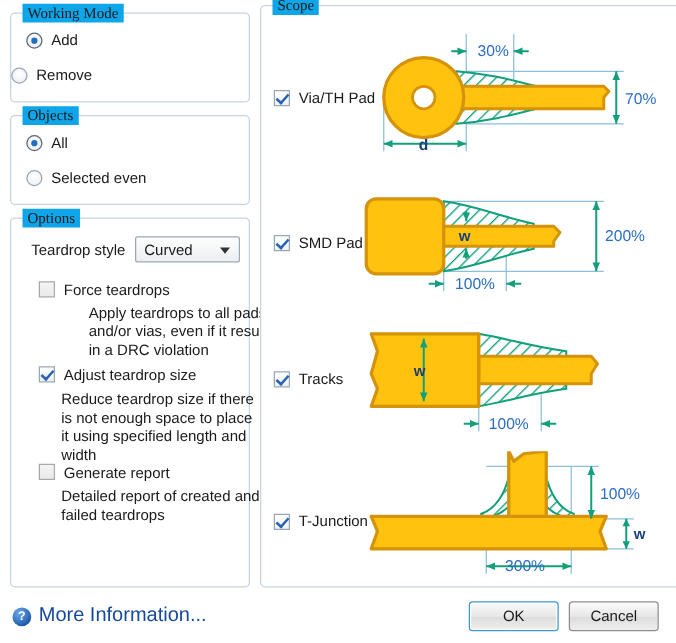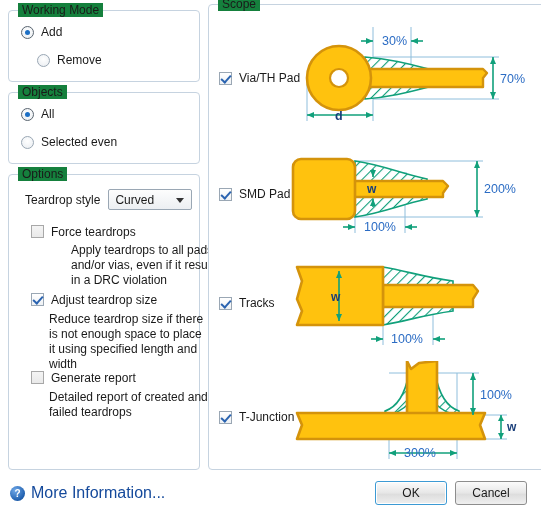--- a/index.html
+++ b/index.html
@@ -24,25 +24,26 @@
   .group {
     position: absolute;
     border: 1px solid #c6d3e0;
     border-radius: 4px;
     background: #ffffff;
     box-sizing: border-box;
   }
   .group > .legend {
     position: absolute;
     top: -8px; left: 9px;
-    background: #15803d;
+    background: #0ea5e9;
     padding: 0 4px;
     font-size: 12px;
     color: #1a1a1a;
     white-space: nowrap;
+    font-family: Liberation Serif, serif;
   }
 
   #grp-working-mode { left: 8px;  top: 10px;  width: 192px; height: 72px; }
   #grp-objects      { left: 8px;  top: 92px;  width: 192px; height: 72px; }
   #grp-options      { left: 8px;  top: 174px; width: 192px; height: 296px; }
   #grp-scope        { left: 208px; top: 4px;  width: 366px; height: 466px; }
 
   
   .row {
     display: flex;
@@ -200,21 +201,21 @@
 <div class="dialog">
 
   <div class="group" id="grp-working-mode">
     <span class="legend">Working Mode</span>
 
     <div class="row" style="left:12px; top:14px;">
       <span class="radio checked"></span>
       <span class="lbl">Add</span>
     </div>
 
-    <div class="row" style="left:28px; top:42px;">
+    <div class="row" style="left:0; top:42px;">
       <span class="radio"></span>
       <span class="lbl">Remove</span>
     </div>
   </div>
 
   <div class="group" id="grp-objects">
     <span class="legend">Objects</span>
 
     <div class="row" style="left:12px; top:14px;">
       <span class="radio checked"></span>

